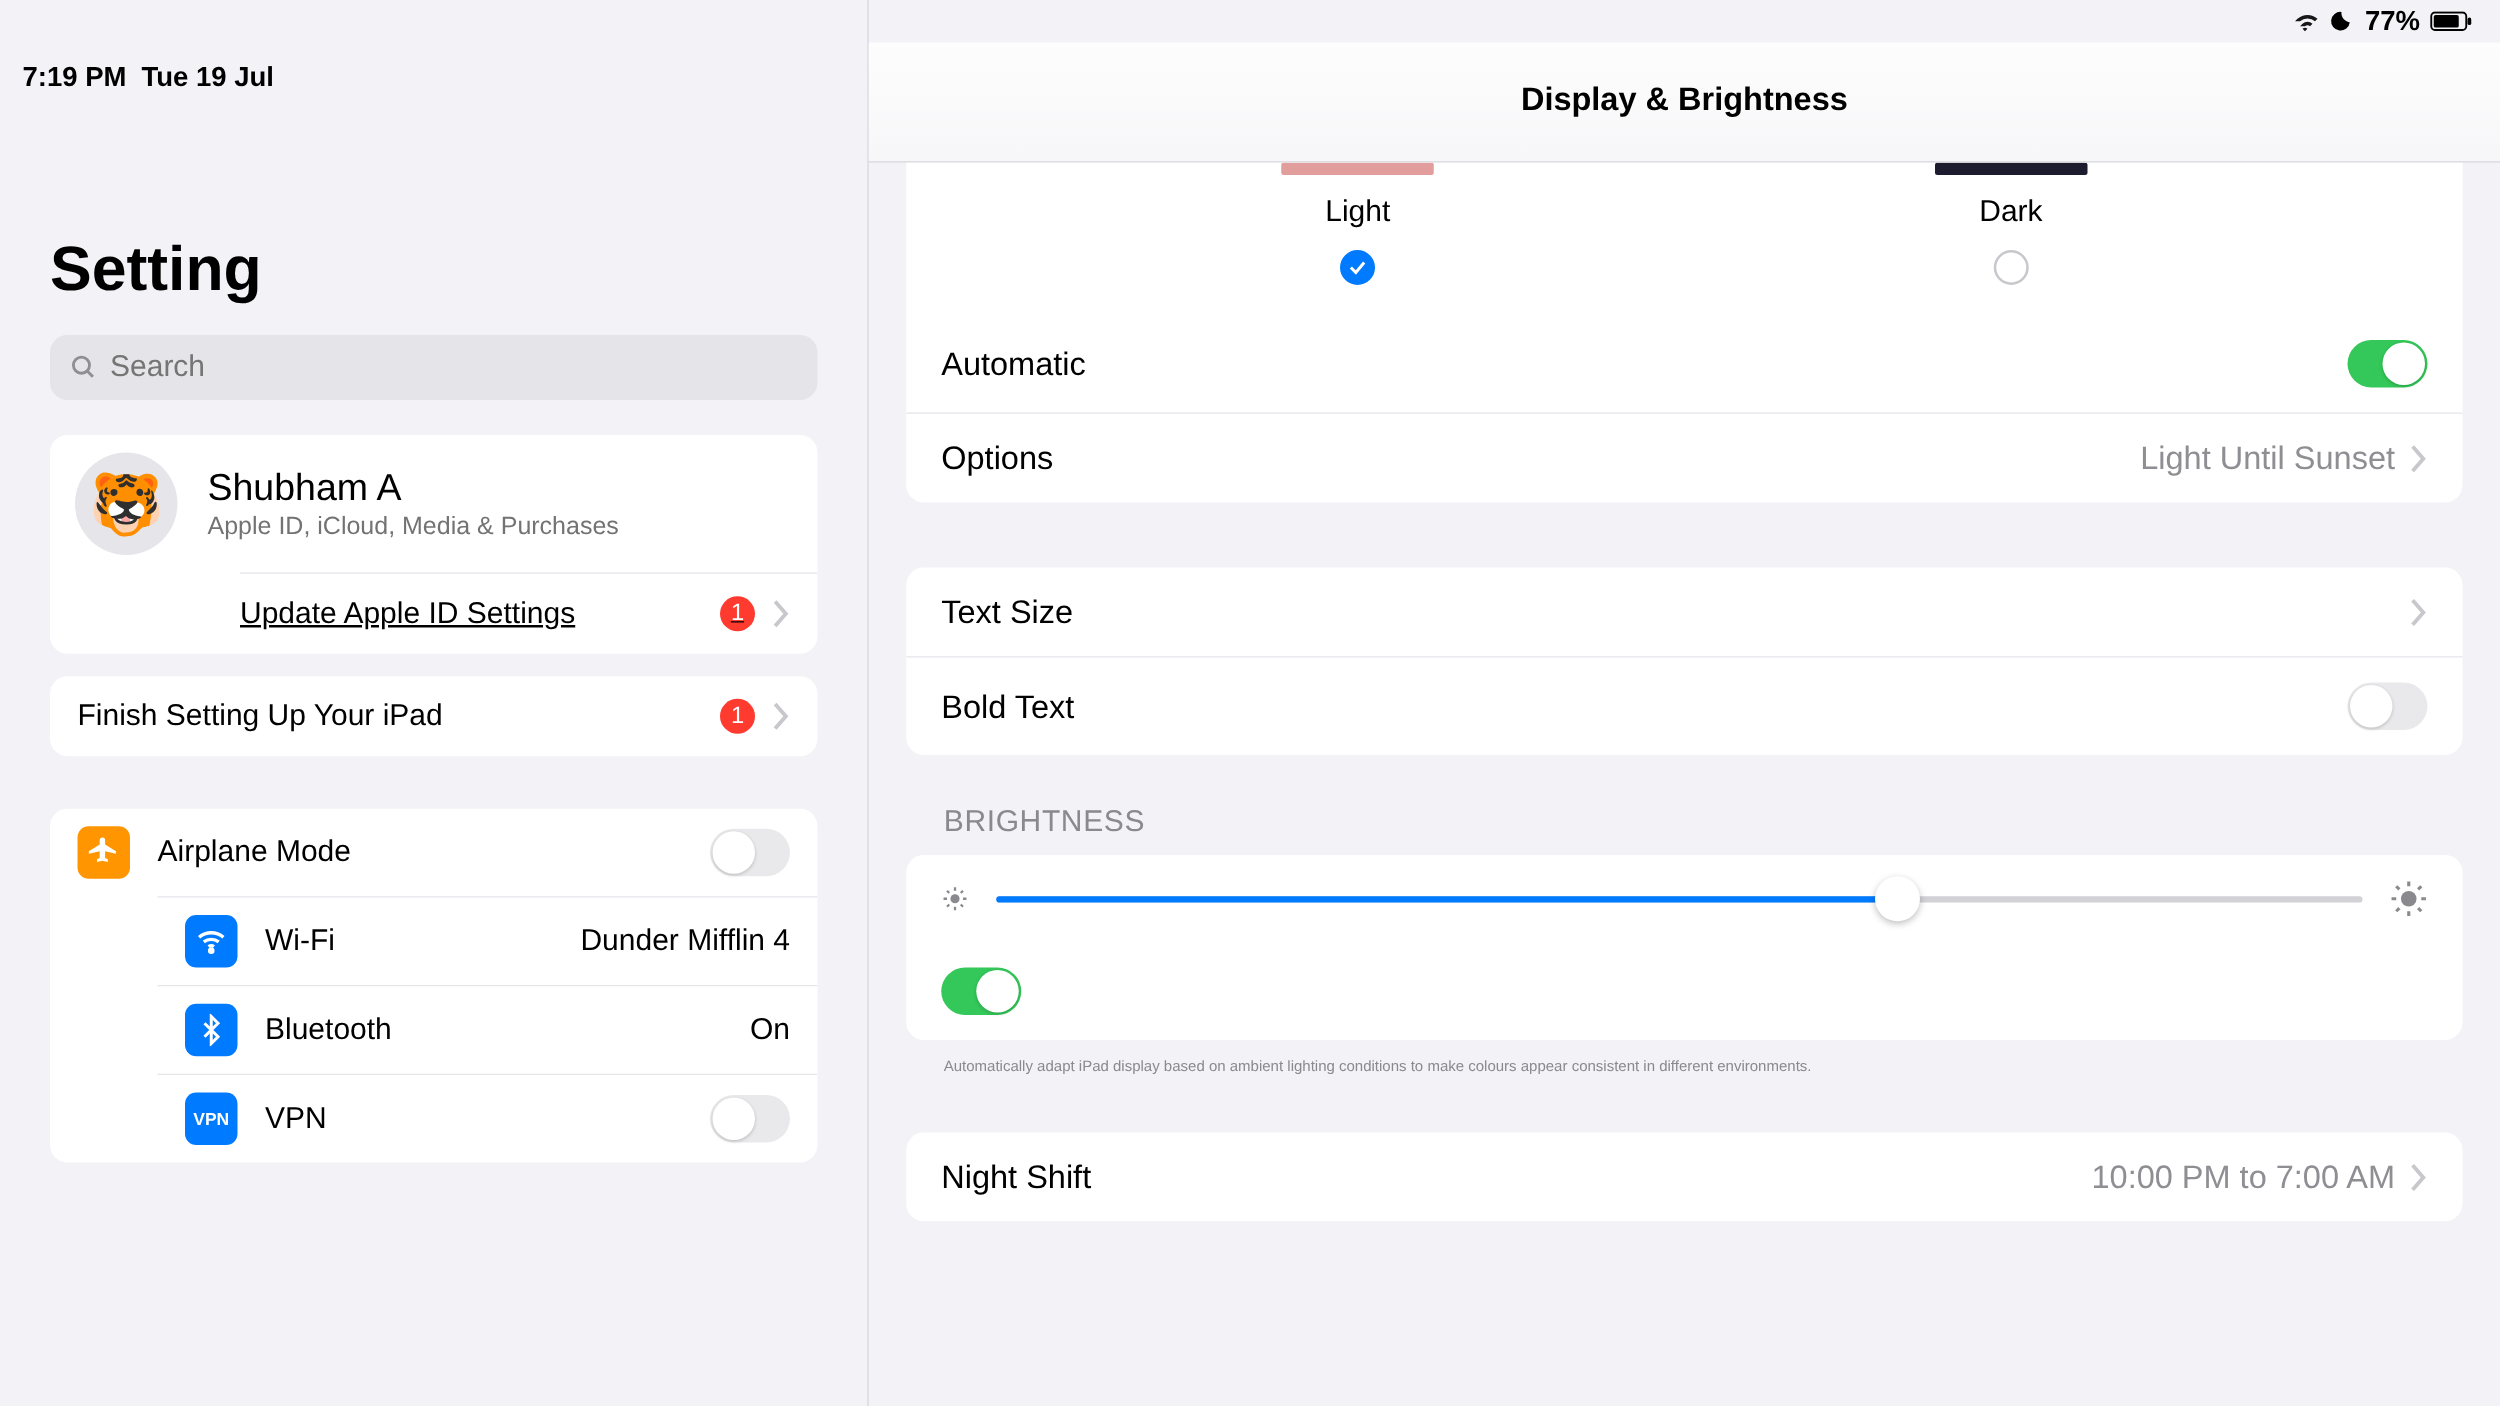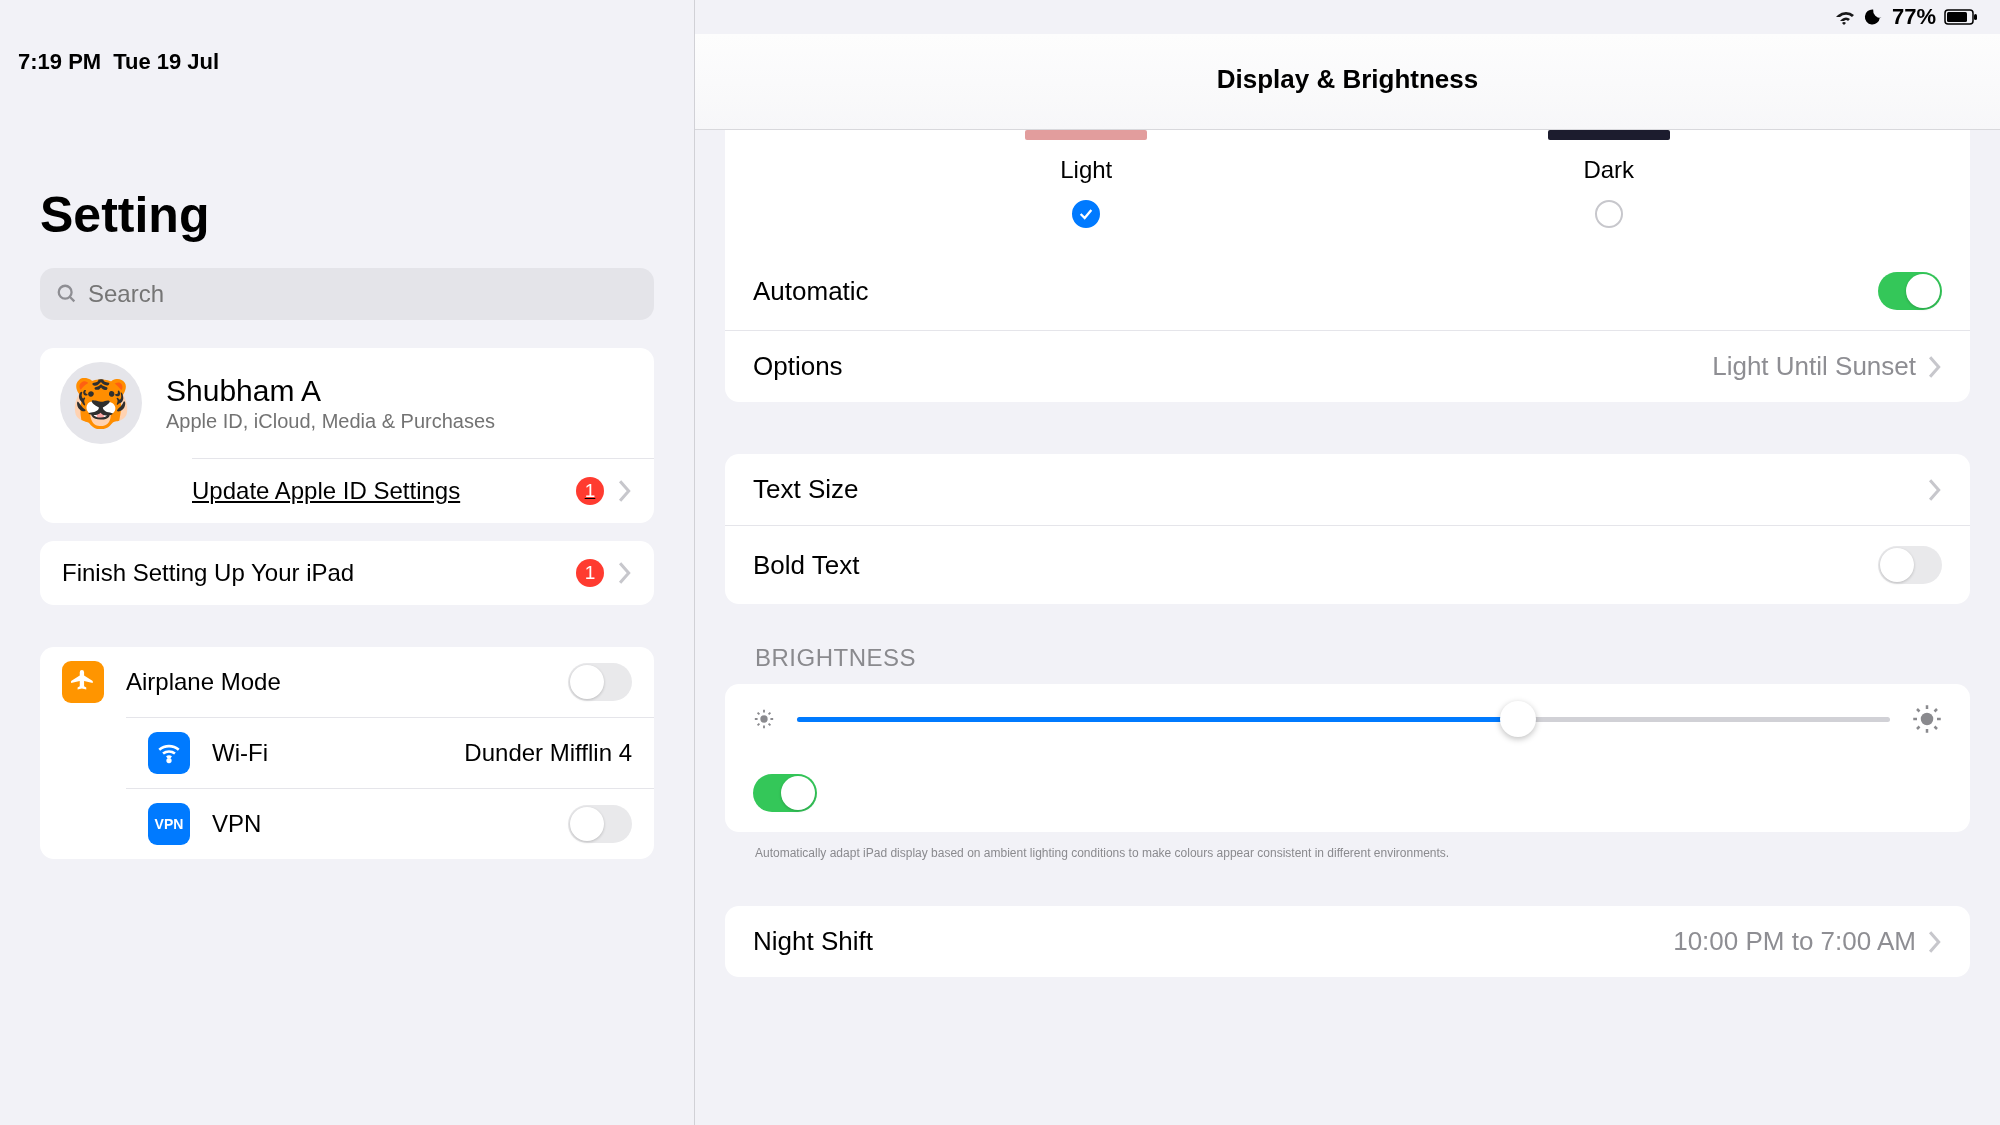--- a/index.html
+++ b/index.html
@@ -138,20 +138,29 @@
             <path d="M3 9a14 14 0 0118 0"></path>
             <path d="M6.5 12.5a9 9 0 0111 0"></path>
             <path d="M10 16a3.5 3.5 0 014 0"></path>
             <circle cx="12" cy="19" r="1.2" fill="#fff"></circle>
           </svg>
       </span>
       <span class="label">Wi-Fi</span>
       <span class="value">Dunder Mifflin 4</span>
     </div>
     <div class="setting-row">
+      <span class="app-icon blue2">
+        <svg viewBox="0 0 24 24" fill="none" stroke="#fff" stroke-width="2.2">
+            <path d="M7 7l10 10-5 5V2l5 5L7 17"></path>
+          </svg>
+      </span>
+      <span class="label">Bluetooth</span>
+      <span class="value">On</span>
+    </div>
+    <div class="setting-row">
       <span class="app-icon bluevpn">VPN</span>
       <span class="label">VPN</span>
       <span class="toggle">
           <span class="knob"></span>
         </span>
     </div>
   </div>
 </div>
 
 <div class="main">

